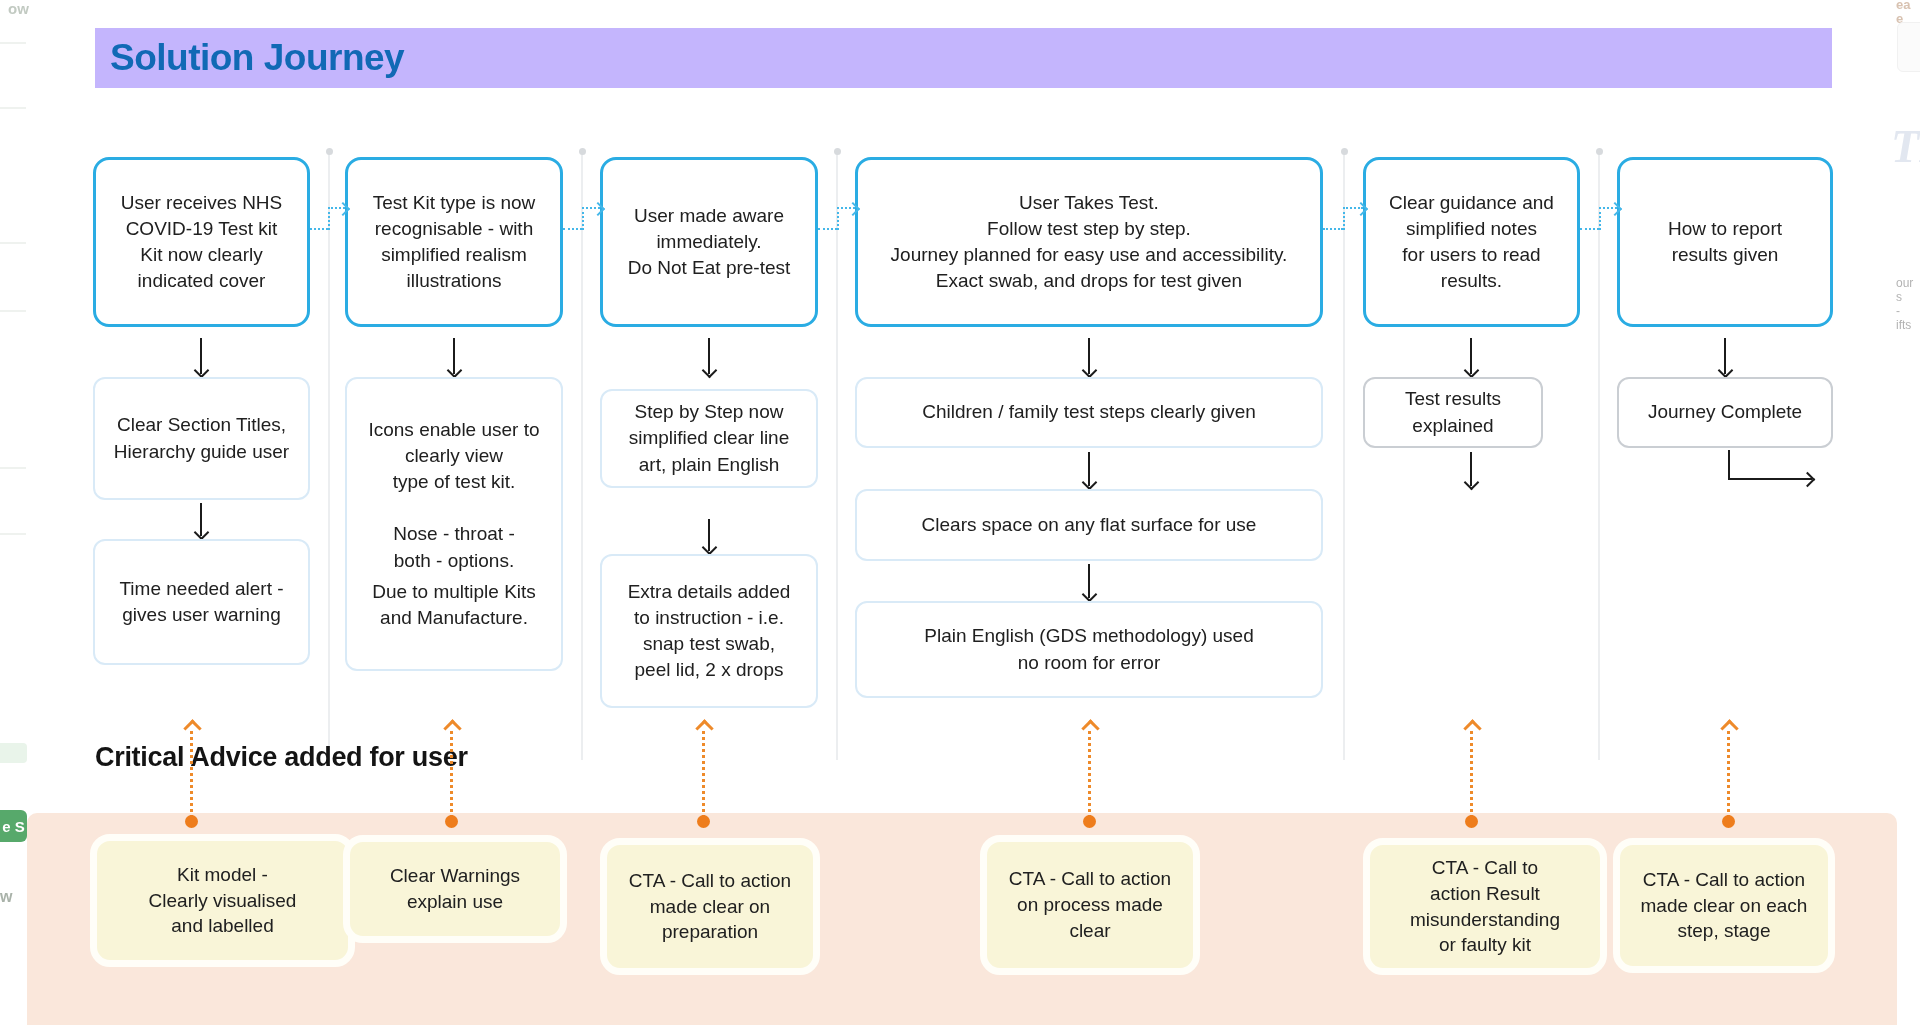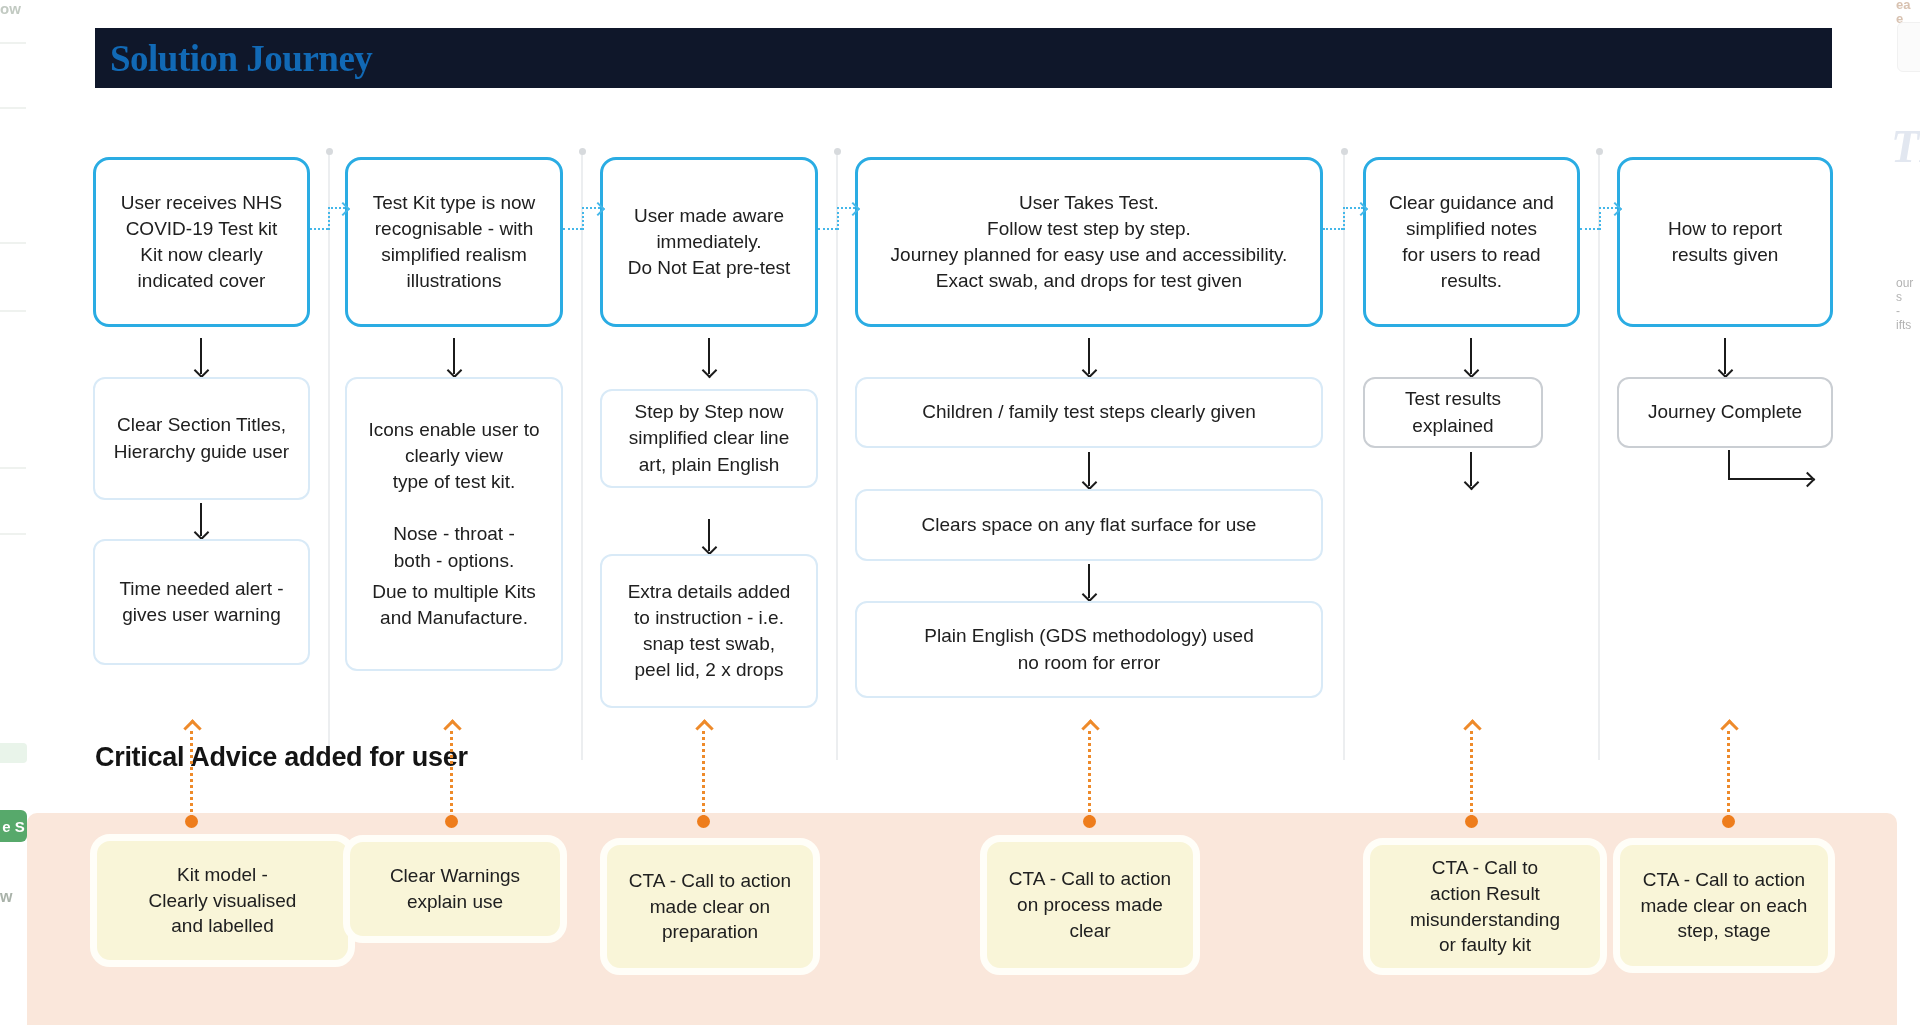--- a/index.html
+++ b/index.html
@@ -1,21 +1,21 @@
 <!DOCTYPE html>
 <html><head>
 <meta charset="utf-8">
 <style>
   html,body{margin:0;padding:0;background:#fff;}
   .canvas{position:relative;width:1920px;height:1025px;overflow:hidden;background:#ffffff;
           font-family:"Liberation Sans",sans-serif;color:#202020;}
 
   
-  .title-band{position:absolute;left:95px;top:28px;width:1737px;height:60px;background:#0f172a;
-              display:flex;align-items:center;font-family:Liberation Serif, serif;}
+  .title-band{position:absolute;left:95px;top:28px;width:1737px;height:60px;background:#c4b5fd;
+              display:flex;align-items:center;}
   .title{font-size:37px;font-weight:700;color:#1169b5;letter-spacing:-0.5px;margin:0 0 0 15px;}
 
   
   .sep{position:absolute;top:152px;height:608px;width:0;border-left:2px solid #eceef0;}
   .sep::before{content:'';position:absolute;left:-4.5px;top:-4px;width:7px;height:7px;border-radius:50%;background:#d7dadd;}
 
   
   .box{position:absolute;display:flex;align-items:center;justify-content:center;text-align:center;
        white-space:pre-line;font-size:19px;line-height:1.38;background:#fff;padding:6px;box-sizing:border-box;}
   .b-blue{border:3px solid #2aace3;border-radius:16px;}
@@ -57,21 +57,21 @@
 
   
   .peach{position:absolute;left:27px;top:813px;width:1870px;height:212px;background:#fae7db;
          border-radius:10px 10px 0 0;}
   .ybox{position:absolute;display:flex;align-items:center;justify-content:center;text-align:center;
         white-space:pre-line;font-size:19px;line-height:1.36;color:#202020;background:#f9f5d8;
         border:7px solid #fffef8;border-radius:20px;box-sizing:border-box;}
 
   
   .frag{position:absolute;overflow:hidden;}
-  .f-txt-gray{color:#c2cac2;font-weight:700;font-size:15px;}
+  .f-txt-gray{color:#c2cac2;font-weight:700;font-size:15px;padding-left:8px;}
   .edge-line{position:absolute;left:0;width:26px;height:2px;background:#eff2ef;}
   .green-band{position:absolute;left:0;top:743px;width:27px;height:20px;background:#e9f4ea;border-radius:0 4px 4px 0;}
   .green-label{position:absolute;left:0;top:810px;width:27px;height:32px;background:#57a96b;border-radius:0 6px 6px 0;
                display:flex;align-items:center;justify-content:center;color:#fff;font-weight:700;font-size:15px;overflow:hidden;white-space:nowrap;}
   .left-w{position:absolute;left:0;top:888px;color:#a9b2a9;font-weight:700;font-size:16px;}
   .r-top{position:absolute;left:1896px;top:-2px;width:24px;color:#d8c2b1;font-size:13px;font-weight:700;line-height:14px;white-space:pre-line;}
   .r-box{position:absolute;left:1897px;top:22px;width:30px;height:48px;background:#fbfbfb;border:1px solid #f1f1f1;border-radius:6px;}
   .r-mark{position:absolute;left:1891px;top:120px;font-family:"Liberation Serif",serif;font-style:italic;font-weight:700;
           font-size:46px;color:#e2e7f0;}
   .r-text{position:absolute;left:1896px;top:276px;font-size:12px;line-height:14px;color:#b3b3b3;white-space:pre-line;}

